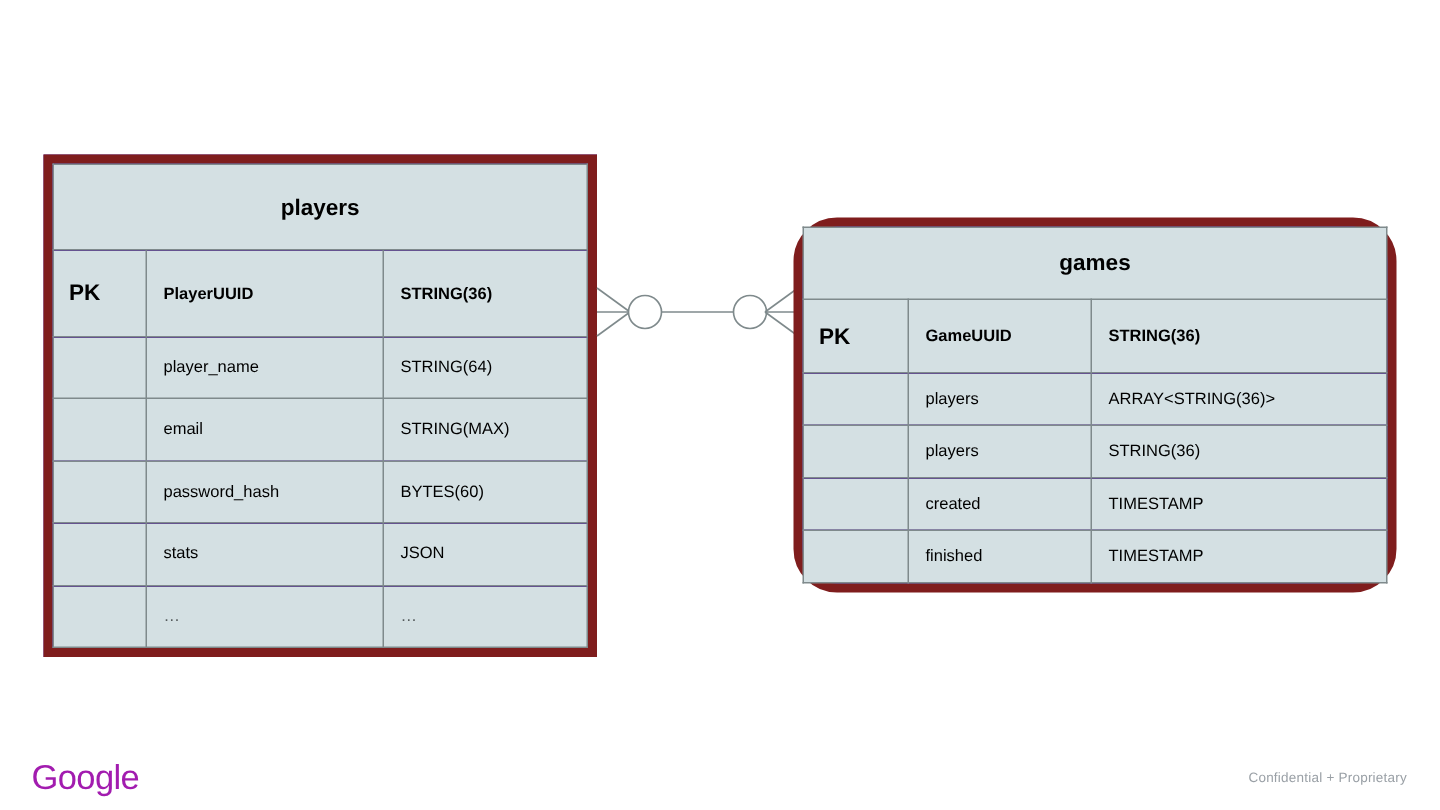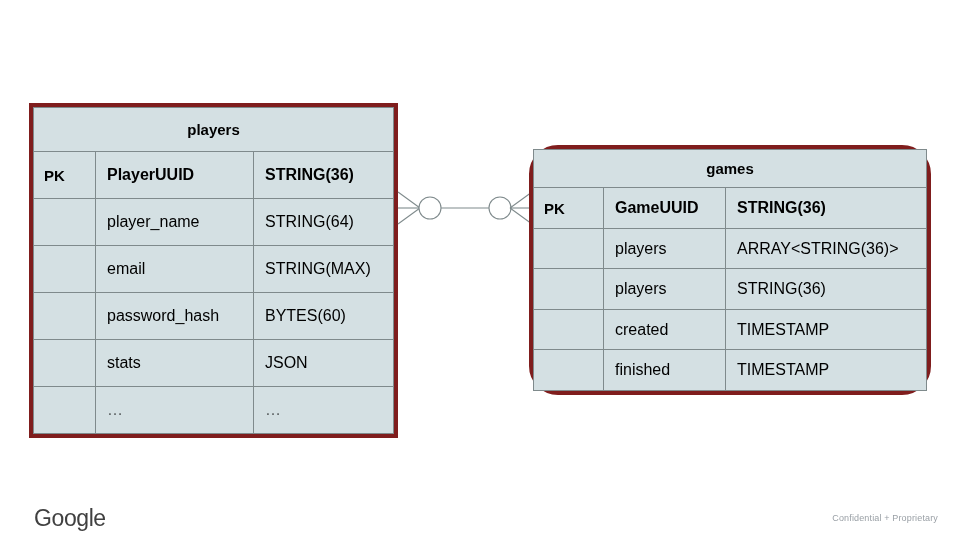--- a/index.html
+++ b/index.html
@@ -20,36 +20,36 @@
     position: absolute;
     left: 0; top: 0;
     width: 960px;
     height: 540px;
     background: #ffffff;
   }
 
   
   .entity {
     position: absolute;
-    border: 4px solid #7f1d1d;
+    border: 6px solid #7f1d1d;
     background: #4c1d95;
     box-sizing: border-box;
     border-collapse: collapse;
   }
   .entity table {
     border-collapse: collapse;
     width: 100%;
     height: 100%;
     table-layout: fixed;
   }
   .entity td {
     border: 1px solid #7f8a8c;
     background: #d4e0e3;
     color: #000000;
-    font-size: 16px;
+    font-size: 11px;
     padding: 0 11px;
     vertical-align: middle;
     white-space: nowrap;
     overflow: hidden;
   }
   .entity td.title-cell {
     text-align: center;
     font-weight: bold;
     font-size: 15px;
     padding: 0;
@@ -86,25 +86,25 @@
     position: absolute;
     left: 390px;
     top: 180px;
     width: 150px;
     height: 56px;
   }
 
   
   #google-logo {
     position: absolute;
-    left: 34px;
+    left: 21px;
     top: 504px;
     font-size: 23px;
     letter-spacing: -0.4px;
-    color: #404040;
+    color: #a21caf;
     font-family: "Liberation Sans", sans-serif;
     font-weight: 400;
     line-height: 28px;
     user-select: none;
   }
   #confidential-note {
     position: absolute;
     right: 22px;
     top: 512px;
     font-size: 9px;

